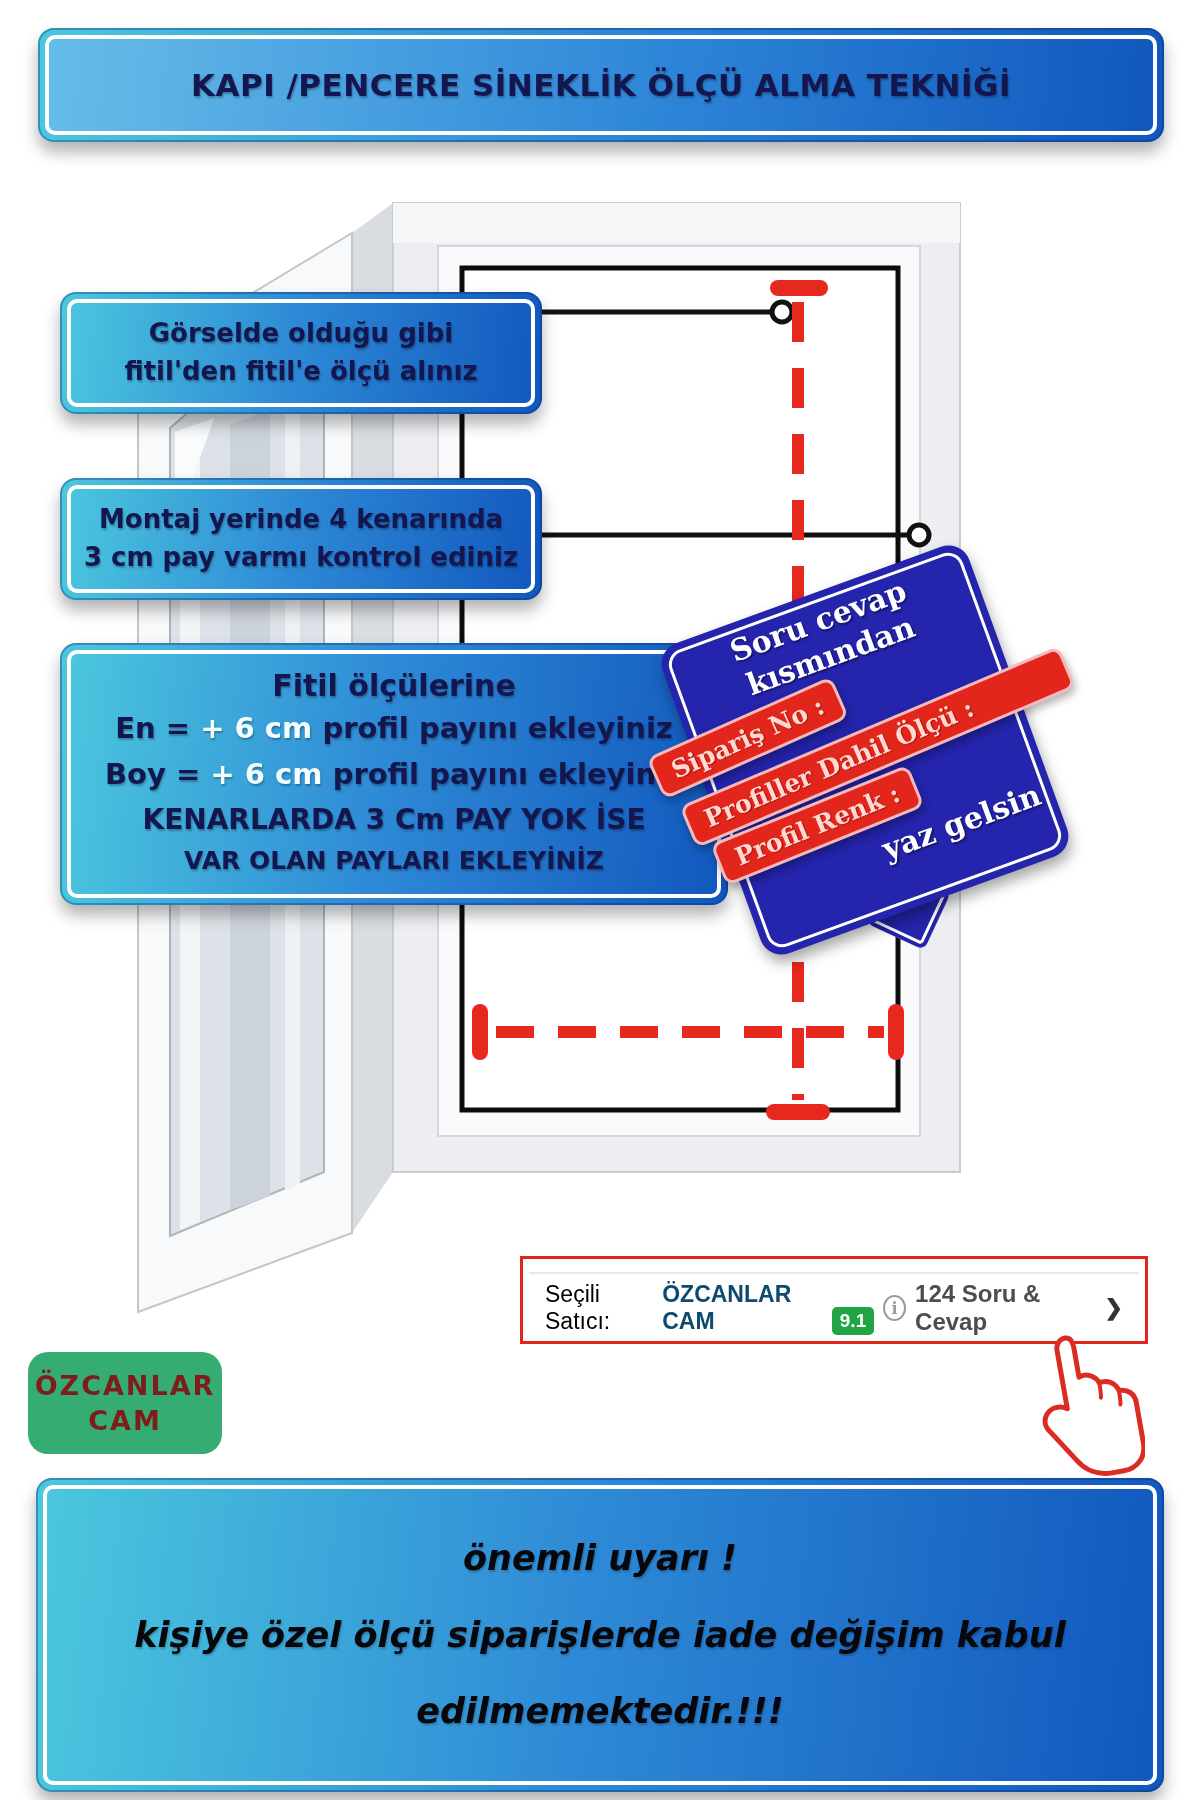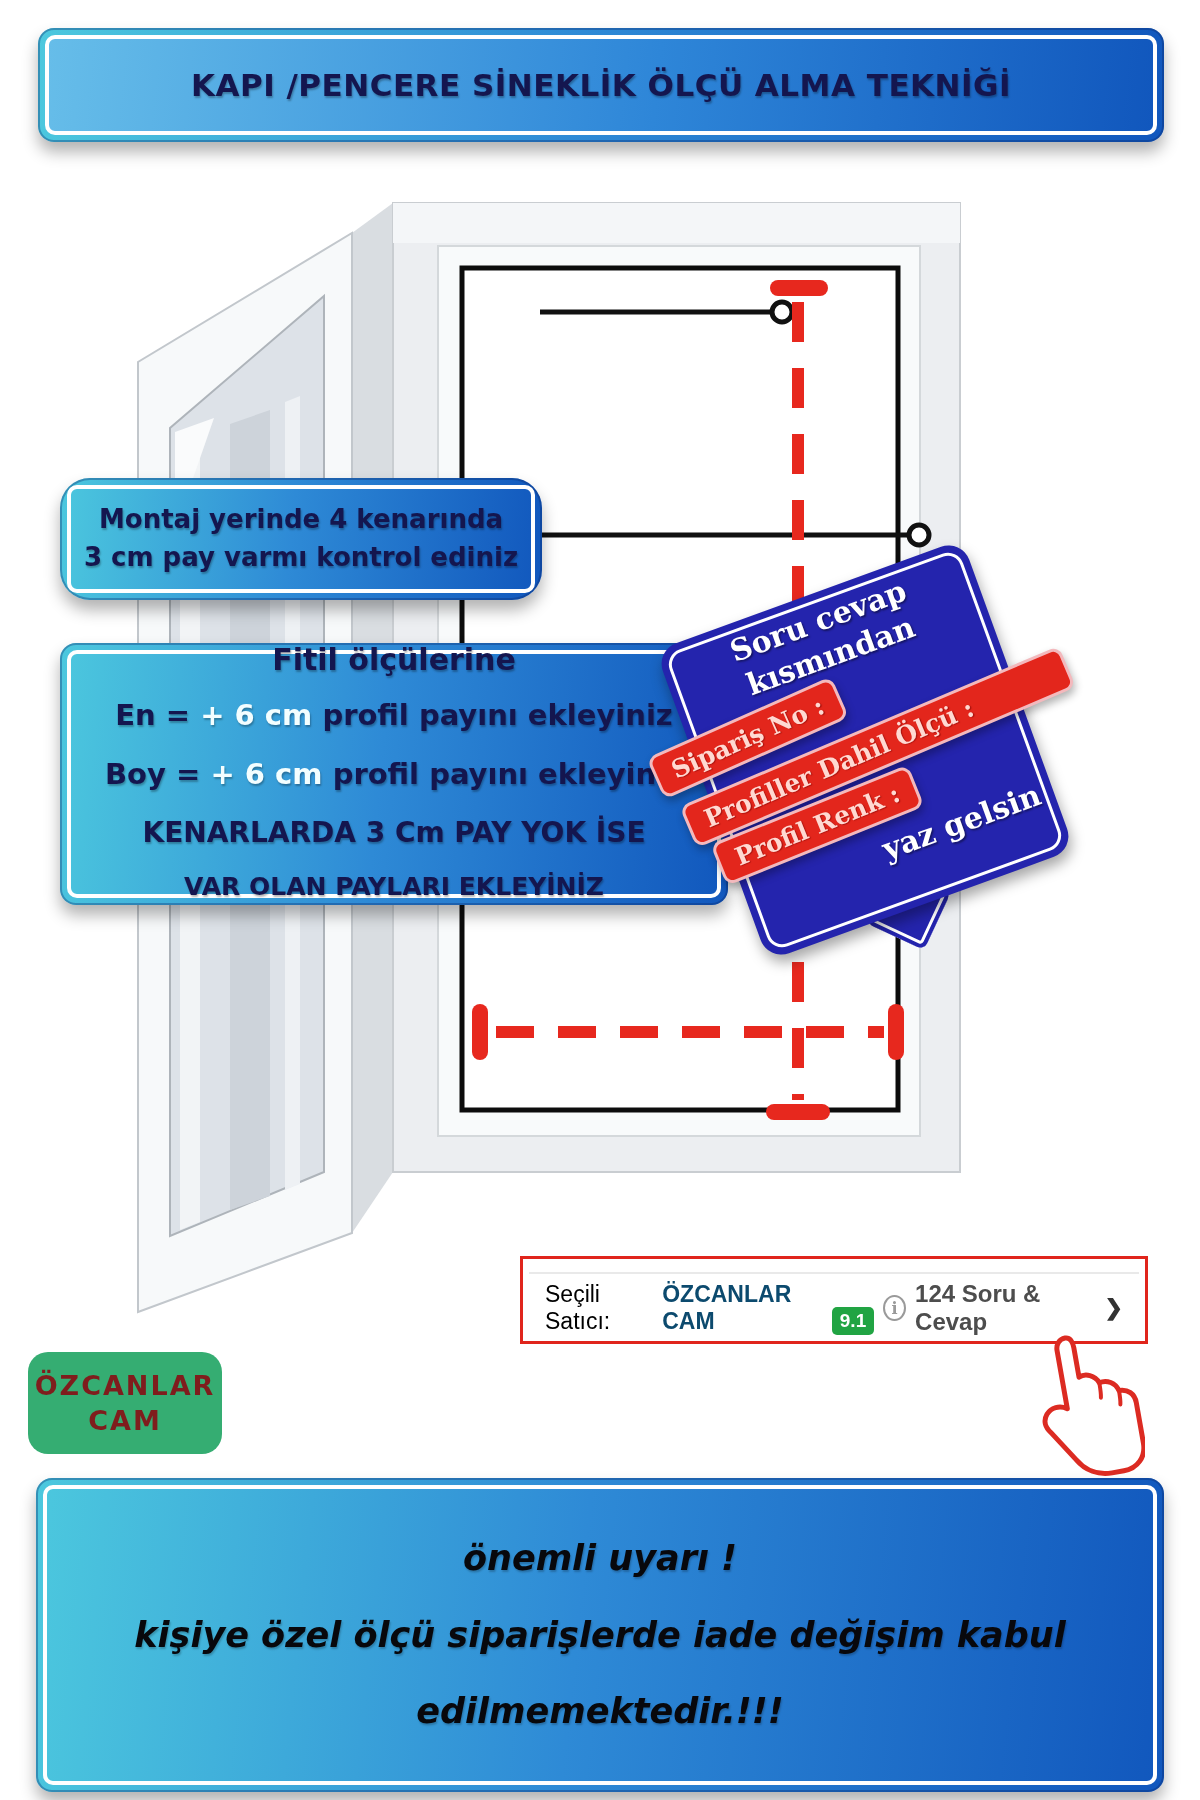--- a/index.html
+++ b/index.html
@@ -15,24 +15,24 @@
         box-sizing:border-box;display:flex;flex-direction:column;
         justify-content:center;align-items:center;}
   .navy{color:#14164f;font-weight:bold;text-shadow:1px 2px 2px rgba(0,0,0,.28);}
   .blacktxt{color:#08080c;font-weight:bold;text-shadow:1px 2px 2px rgba(0,0,0,.22);}
 
   .title-banner{left:38px;top:28px;width:1126px;height:114px;}
   .title-banner .gbox-inner{gap:6px;background:linear-gradient(96deg,#66bde9 0%,#2e86d8 55%,#1157bd 100%);}
   .title-line{font-size:31px;letter-spacing:.5px;}
 
   .box1{left:60px;top:292px;width:482px;height:122px;z-index:10;}
-  .box2{left:60px;top:478px;width:482px;height:122px;z-index:10;border-radius:30px;}
+  .box2{left:60px;top:478px;width:482px;height:122px;z-index:10;}
   .box12-line{font-size:26px;line-height:1.45;}
   .box3{left:60px;top:643px;width:668px;height:262px;z-index:10;}
-  .box3 .gbox-inner{gap:14px;}
+  .box3 .gbox-inner{gap:1px;}
   .box3-title{font-size:30px;line-height:1.25;}
   .box3-line{font-size:29px;line-height:1.55;white-space:nowrap;}
   .hl{color:#f3feff;}
 
   .warning-box{left:36px;top:1478px;width:1128px;height:314px;z-index:10;}
   .warning-box .gbox-inner{gap:20px;font-style:italic;}
   .warn-line{font-size:35px;line-height:1.62;white-space:nowrap;}
 
   
   .qa-wrap{position:absolute;left:702px;top:585px;width:326px;height:330px;
@@ -120,20 +120,26 @@
     <line x1="496" y1="1032" x2="884" y2="1032" stroke="#e7281e" stroke-width="12" stroke-dasharray="38 24"></line>
     <rect x="888" y="1004" width="16" height="56" rx="8" fill="#e7281e"></rect>
   </svg>
 
   <div class="gbox title-banner">
     <div class="gbox-inner">
       <div class="title-line navy">KAPI /PENCERE SİNEKLİK ÖLÇÜ ALMA TEKNİĞİ</div>
     </div>
   </div>
 
+  <div class="gbox box1">
+    <div class="gbox-inner">
+      <div class="box12-line navy">Görselde olduğu gibi</div>
+      <div class="box12-line navy">fitil'den fitil'e ölçü alınız</div>
+    </div>
+  </div>
 
   <div class="gbox box2">
     <div class="gbox-inner">
       <div class="box12-line navy">Montaj yerinde 4 kenarında</div>
       <div class="box12-line navy">3 cm pay varmı kontrol ediniz</div>
     </div>
   </div>
 
   <div class="gbox box3">
     <div class="gbox-inner">

